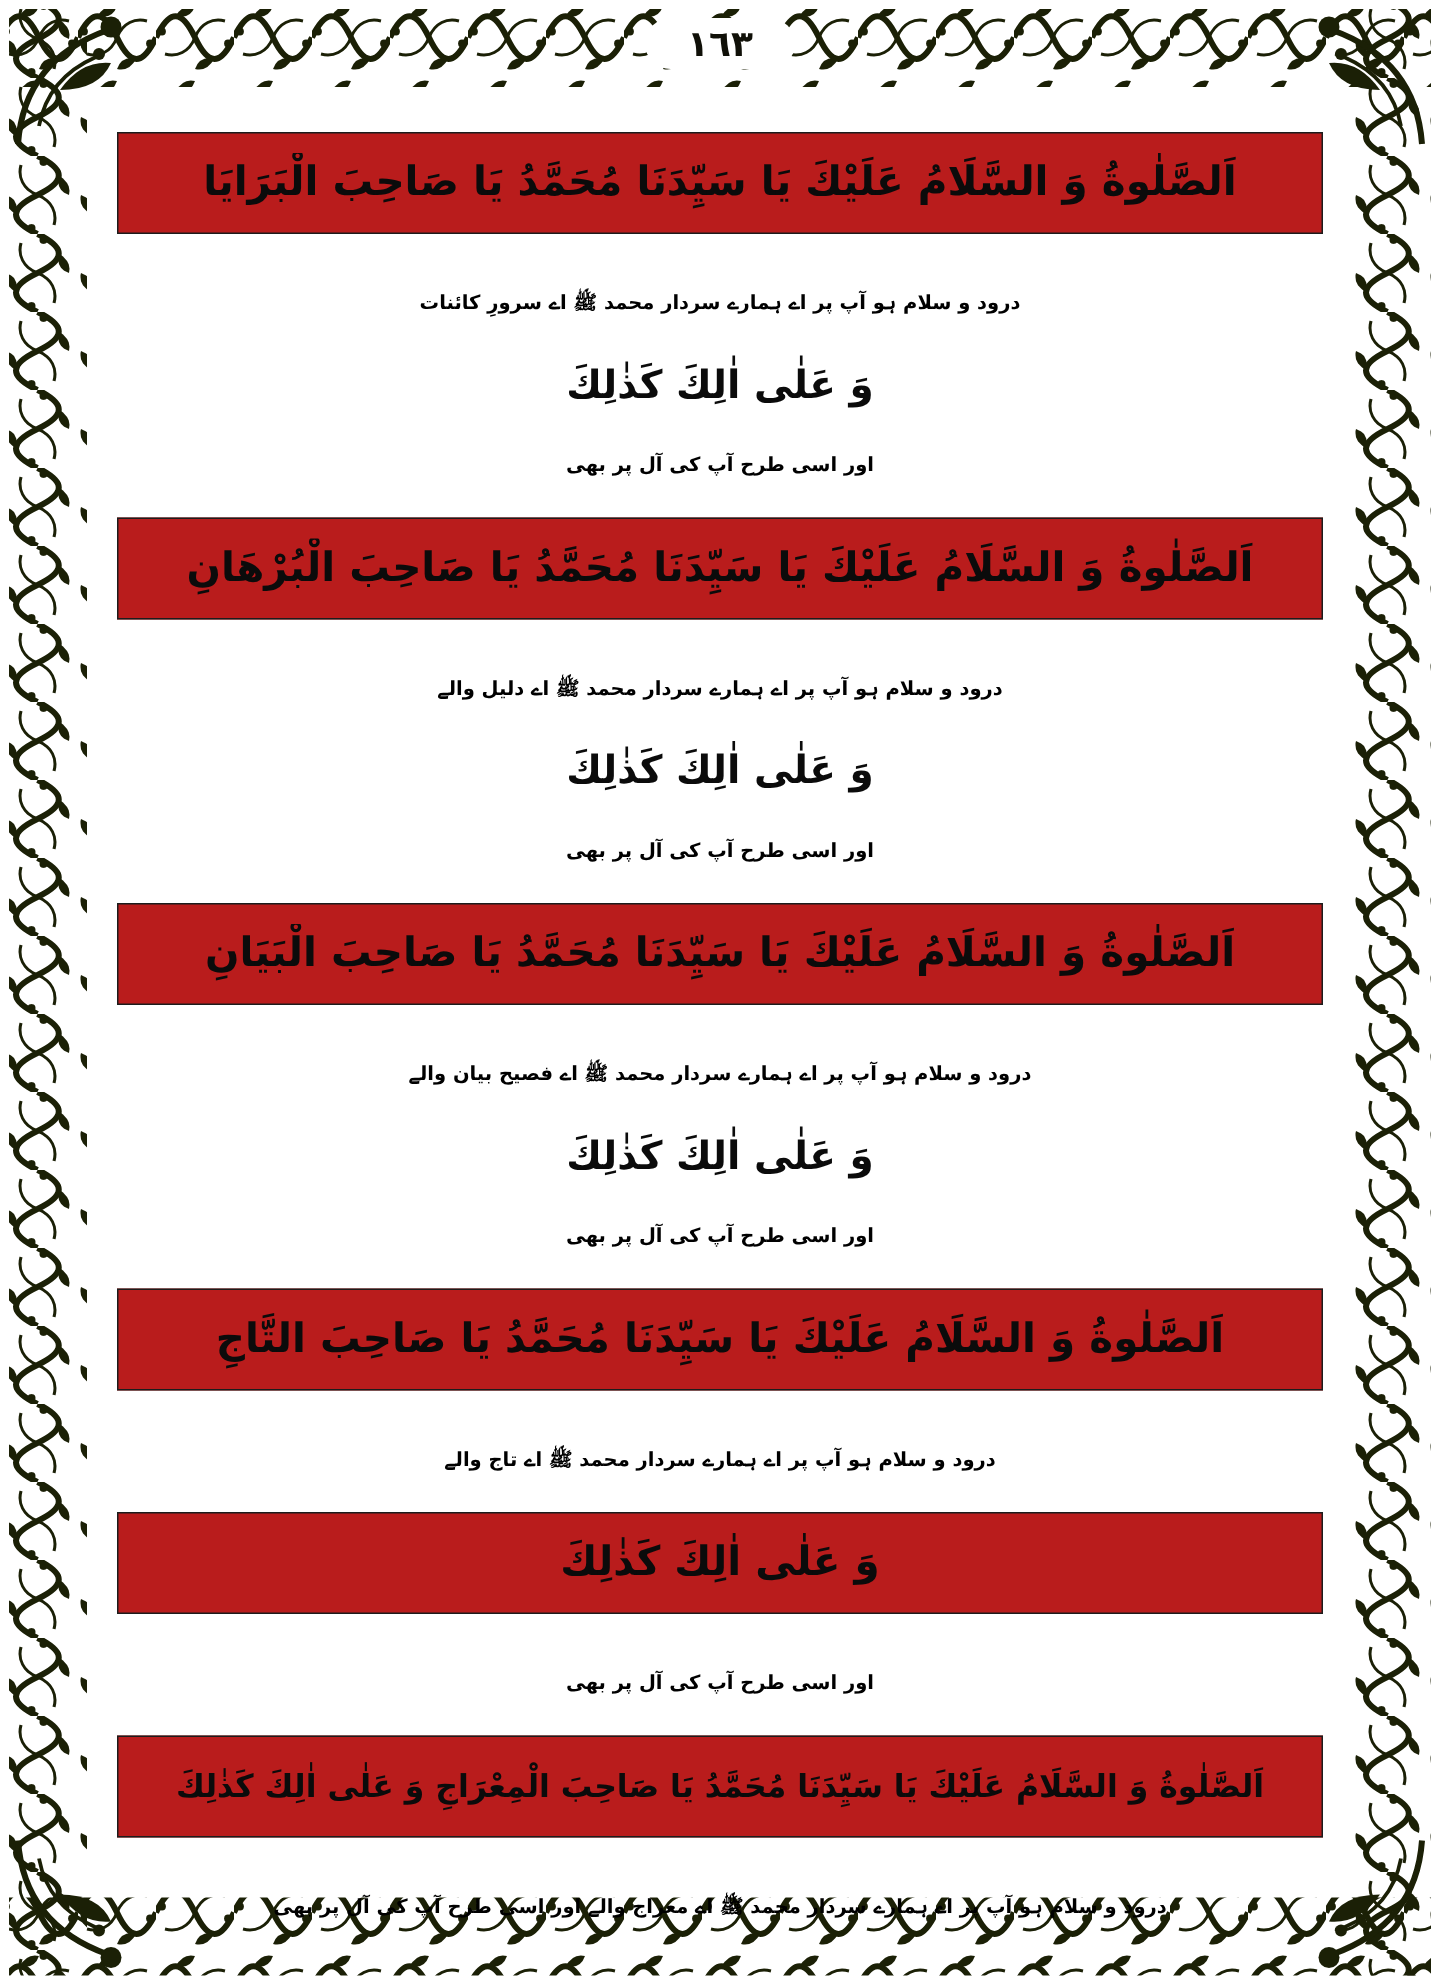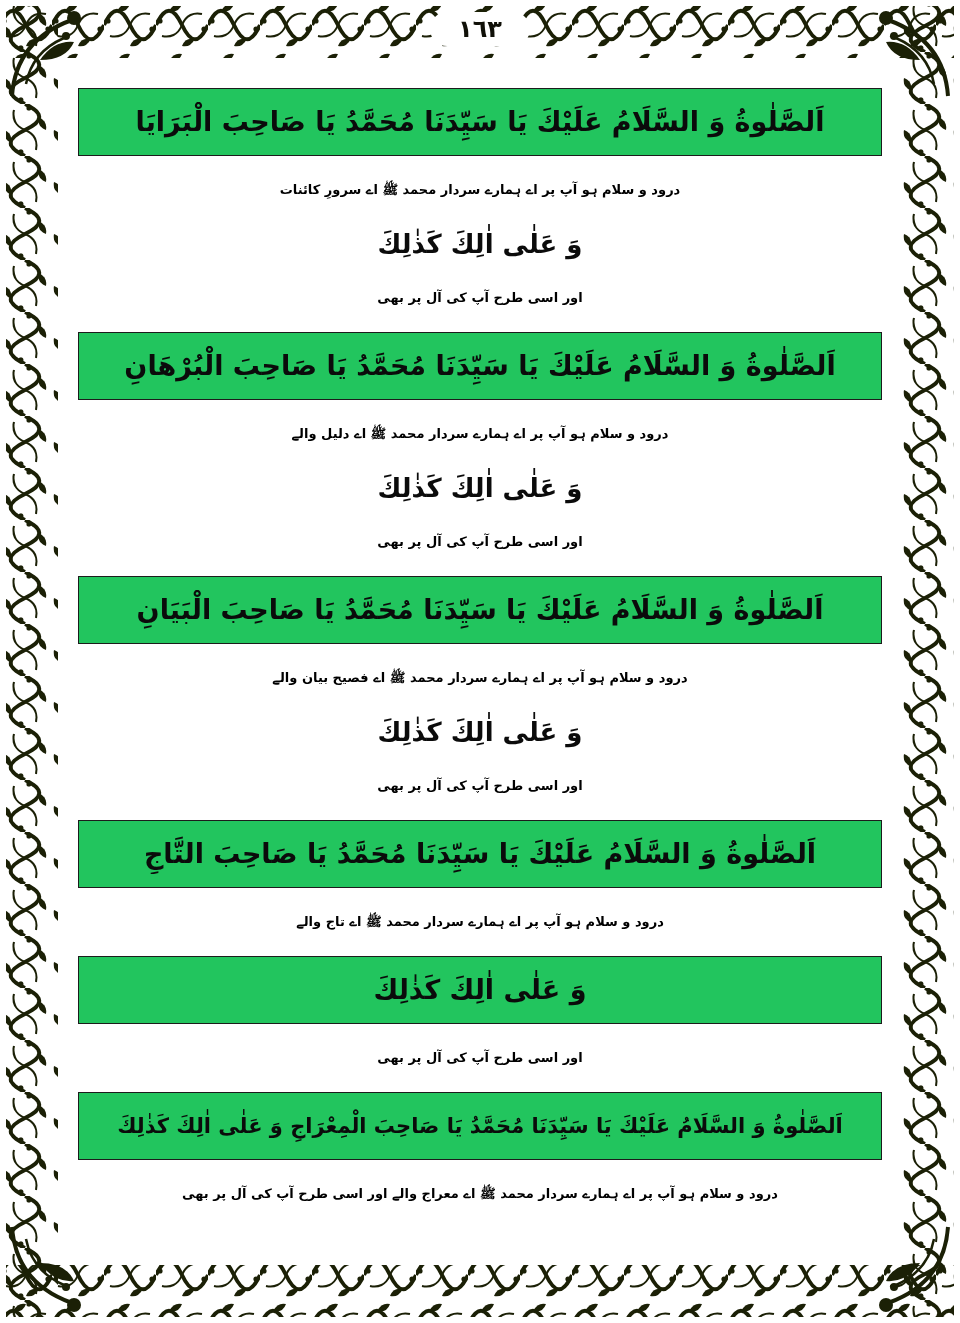--- a/index.html
+++ b/index.html
@@ -44,23 +44,23 @@
     left: 78px;
     right: 78px;
     top: 88px;
     z-index: 1;
     display: flex;
     flex-direction: column;
   }
 
   .arabic-box {
     border: 1.5px solid #1c1c1c;
-    background: #22c55e;
+    background: #b91c1c;
     padding: 13px 8px;
-    margin-bottom: 23px;
+    margin-bottom: 36px;
   }
 
   .arabic-line {
     font-size: 27px;
     font-weight: bold;
     color: #0b0b0b;
     text-align: center;
     line-height: 40px;
     direction: rtl;
     white-space: nowrap;

